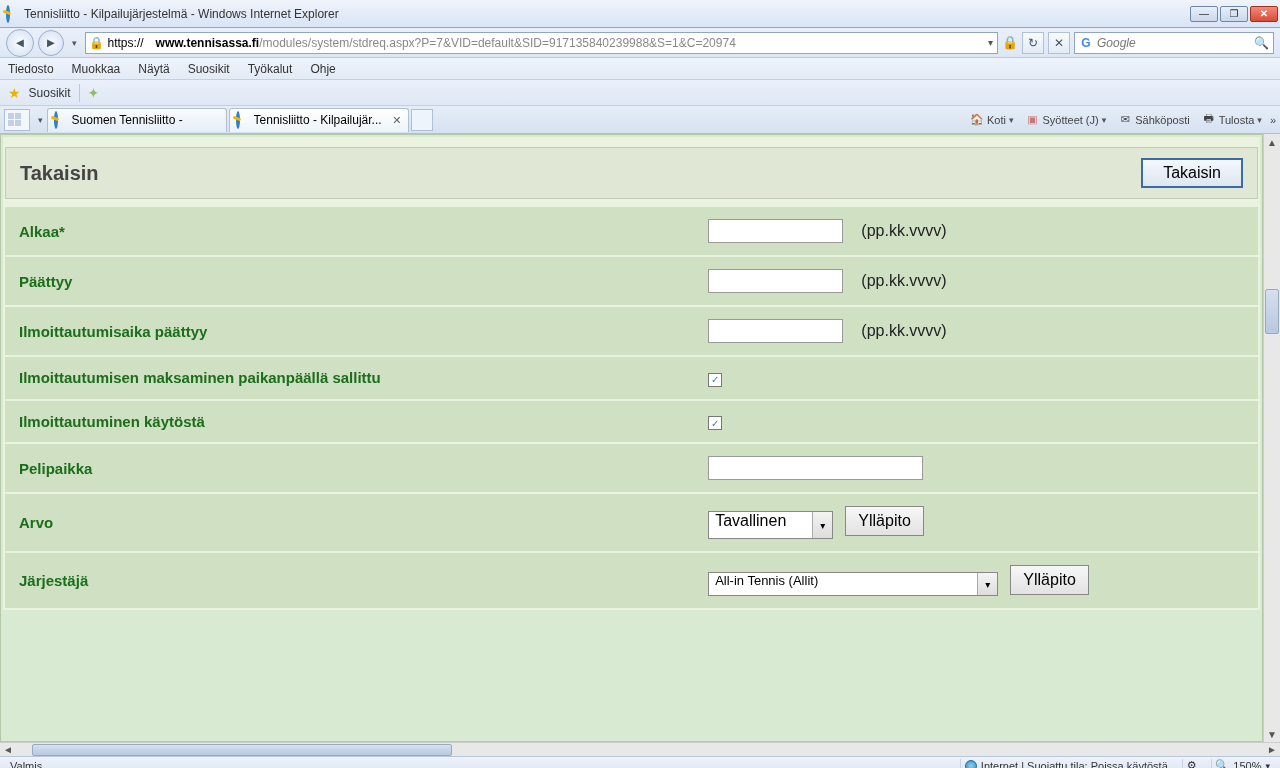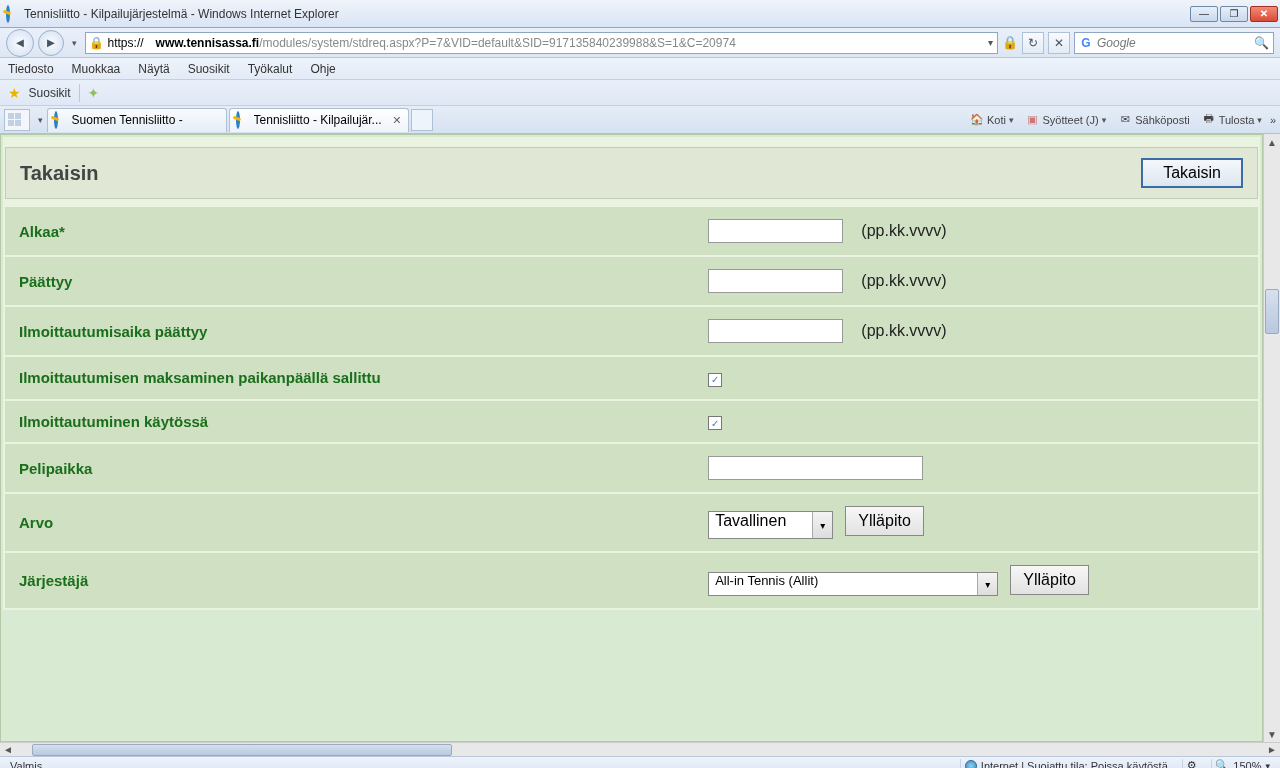--- a/index.html
+++ b/index.html
@@ -225,21 +225,21 @@
             <td class="field">
               <input class="text-input" style="width: 135px;" value="">
               <span class="hint">(pp.kk.vvvv)</span>
             </td>
           </tr>
           <tr>
             <td class="label">Ilmoittautumisen maksaminen paikanpäällä sallittu</td>
             <td class="field"><span class="checkbox">✓</span></td>
           </tr>
           <tr>
-            <td class="label">Ilmoittautuminen käytössä</td>
+            <td class="label">Ilmoittautuminen käytöstä</td>
             <td class="field"><span class="checkbox">✓</span></td>
           </tr>
           <tr>
             <td class="label">Pelipaikka</td>
             <td class="field"><input class="text-input" value="" style=""></td>
           </tr>
           <tr>
             <td class="label">Arvo</td>
             <td class="field">
               <span class="select-input" style="width:125px">

